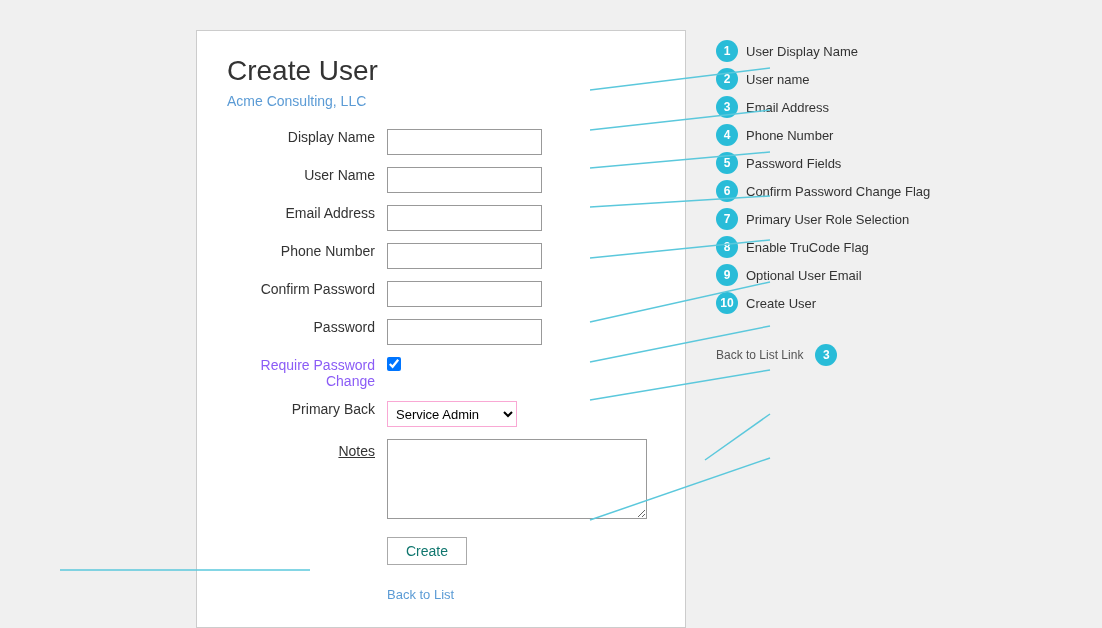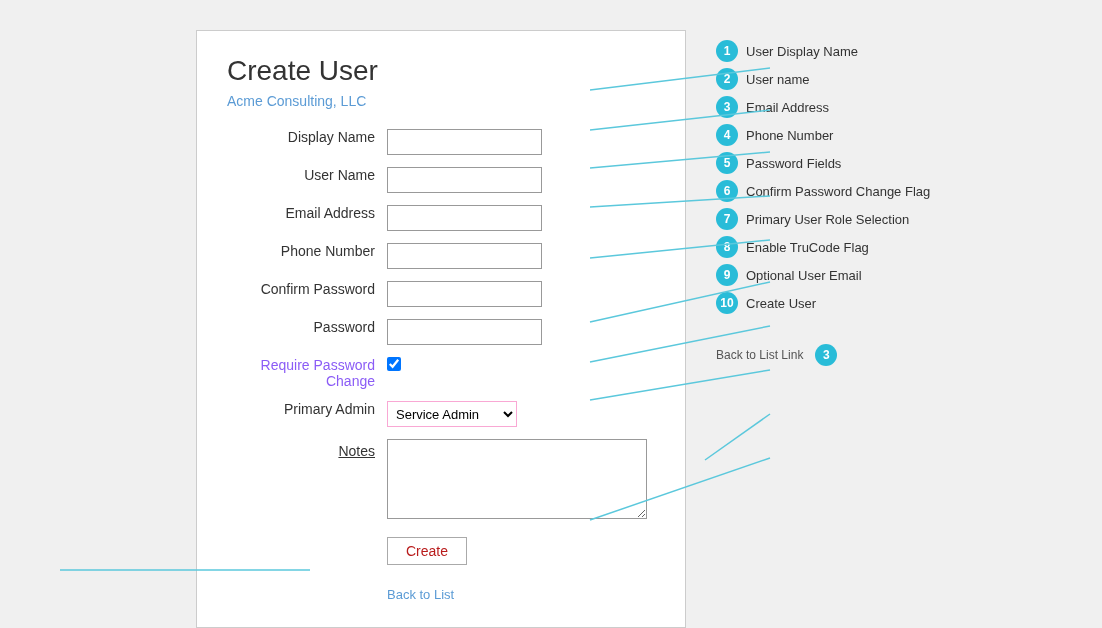--- a/index.html
+++ b/index.html
@@ -100,21 +100,21 @@
     }
 
     .create-btn {
       background: white;
       border: 1px solid #aaa;
       padding: 5px 18px;
       font-size: 14px;
       cursor: pointer;
       margin-left: 160px;
       margin-top: 6px;
-      color: #b91c1c;
+      color: #0f766e;
     }
 
     .back-to-list {
       color: #5b9bd5;
       font-size: 13px;
       text-decoration: none;
       display: inline-block;
       margin-top: 12px;
       margin-left: 160px;
     }
@@ -203,21 +203,21 @@
       <label class="form-label">Password</label>
       <input type="password" class="form-input" style="">
     </div>
 
     <div class="form-row">
       <label class="form-label required">Require Password Change</label>
       <input type="checkbox" class="checkbox-input" checked="" style="">
     </div>
 
     <div class="form-row">
-      <label class="form-label">Primary Admin</label>
+      <label class="form-label">Primary Back</label>
       <select class="form-select">
         <option>Service Admin</option>
         <option>Admin</option>
         <option>User</option>
       </select>
     </div>
 
 
     <div class="form-row" style="align-items: flex-start;">
       <label class="form-label" style="padding-top:4px;text-decoration:underline;">Notes</label>

